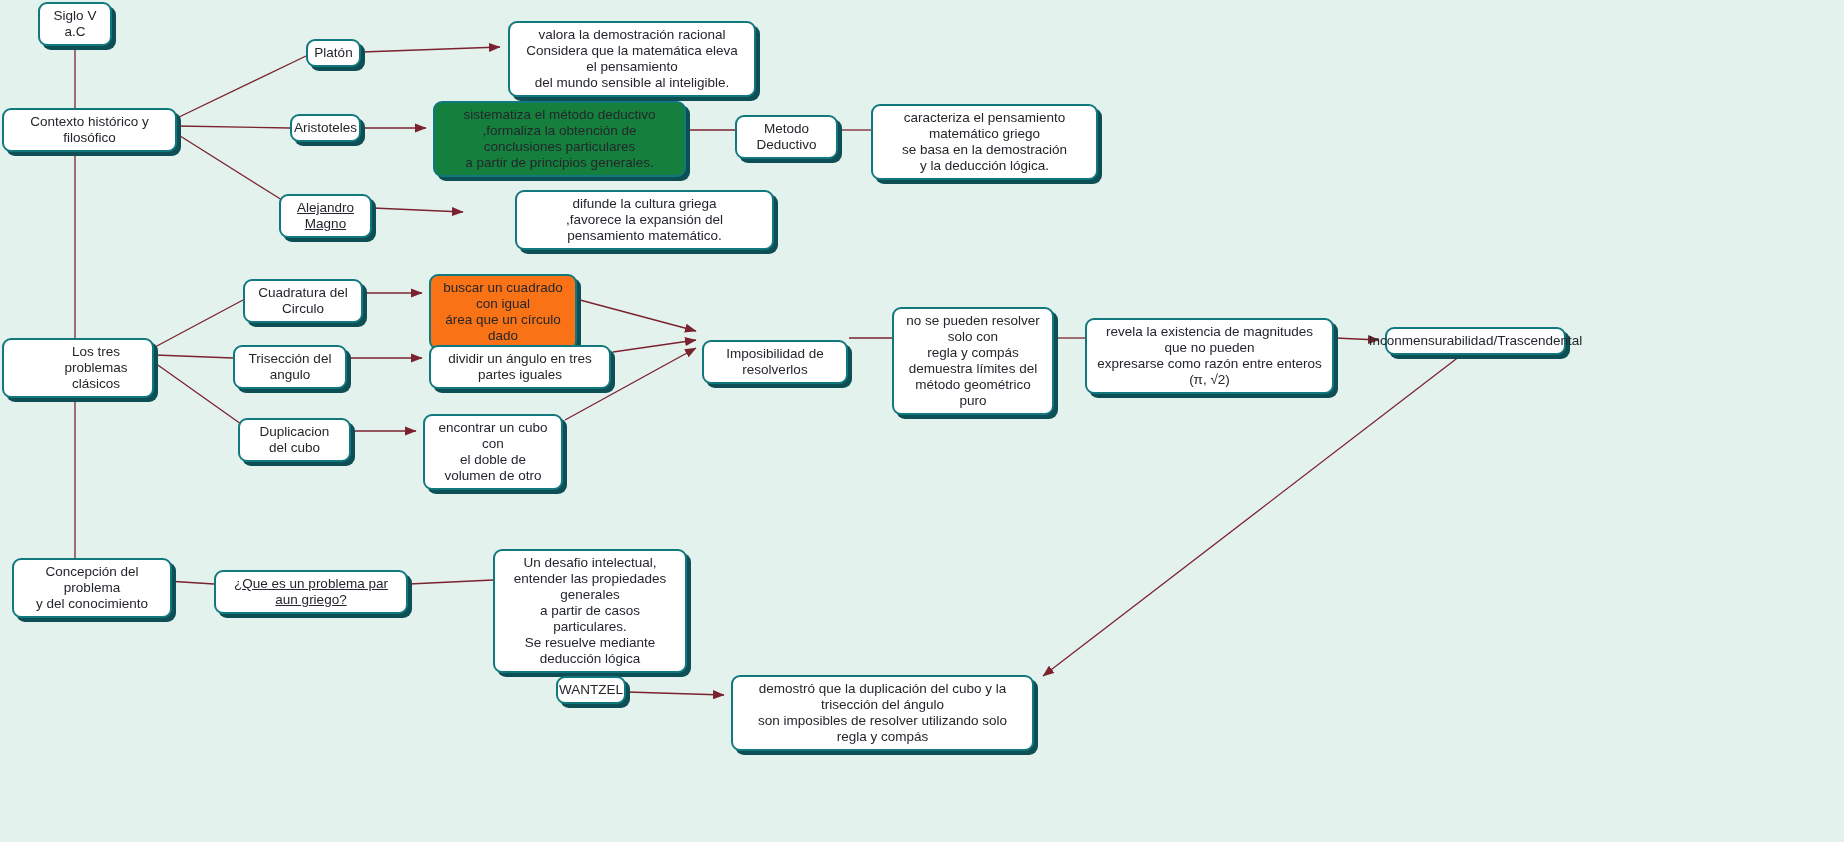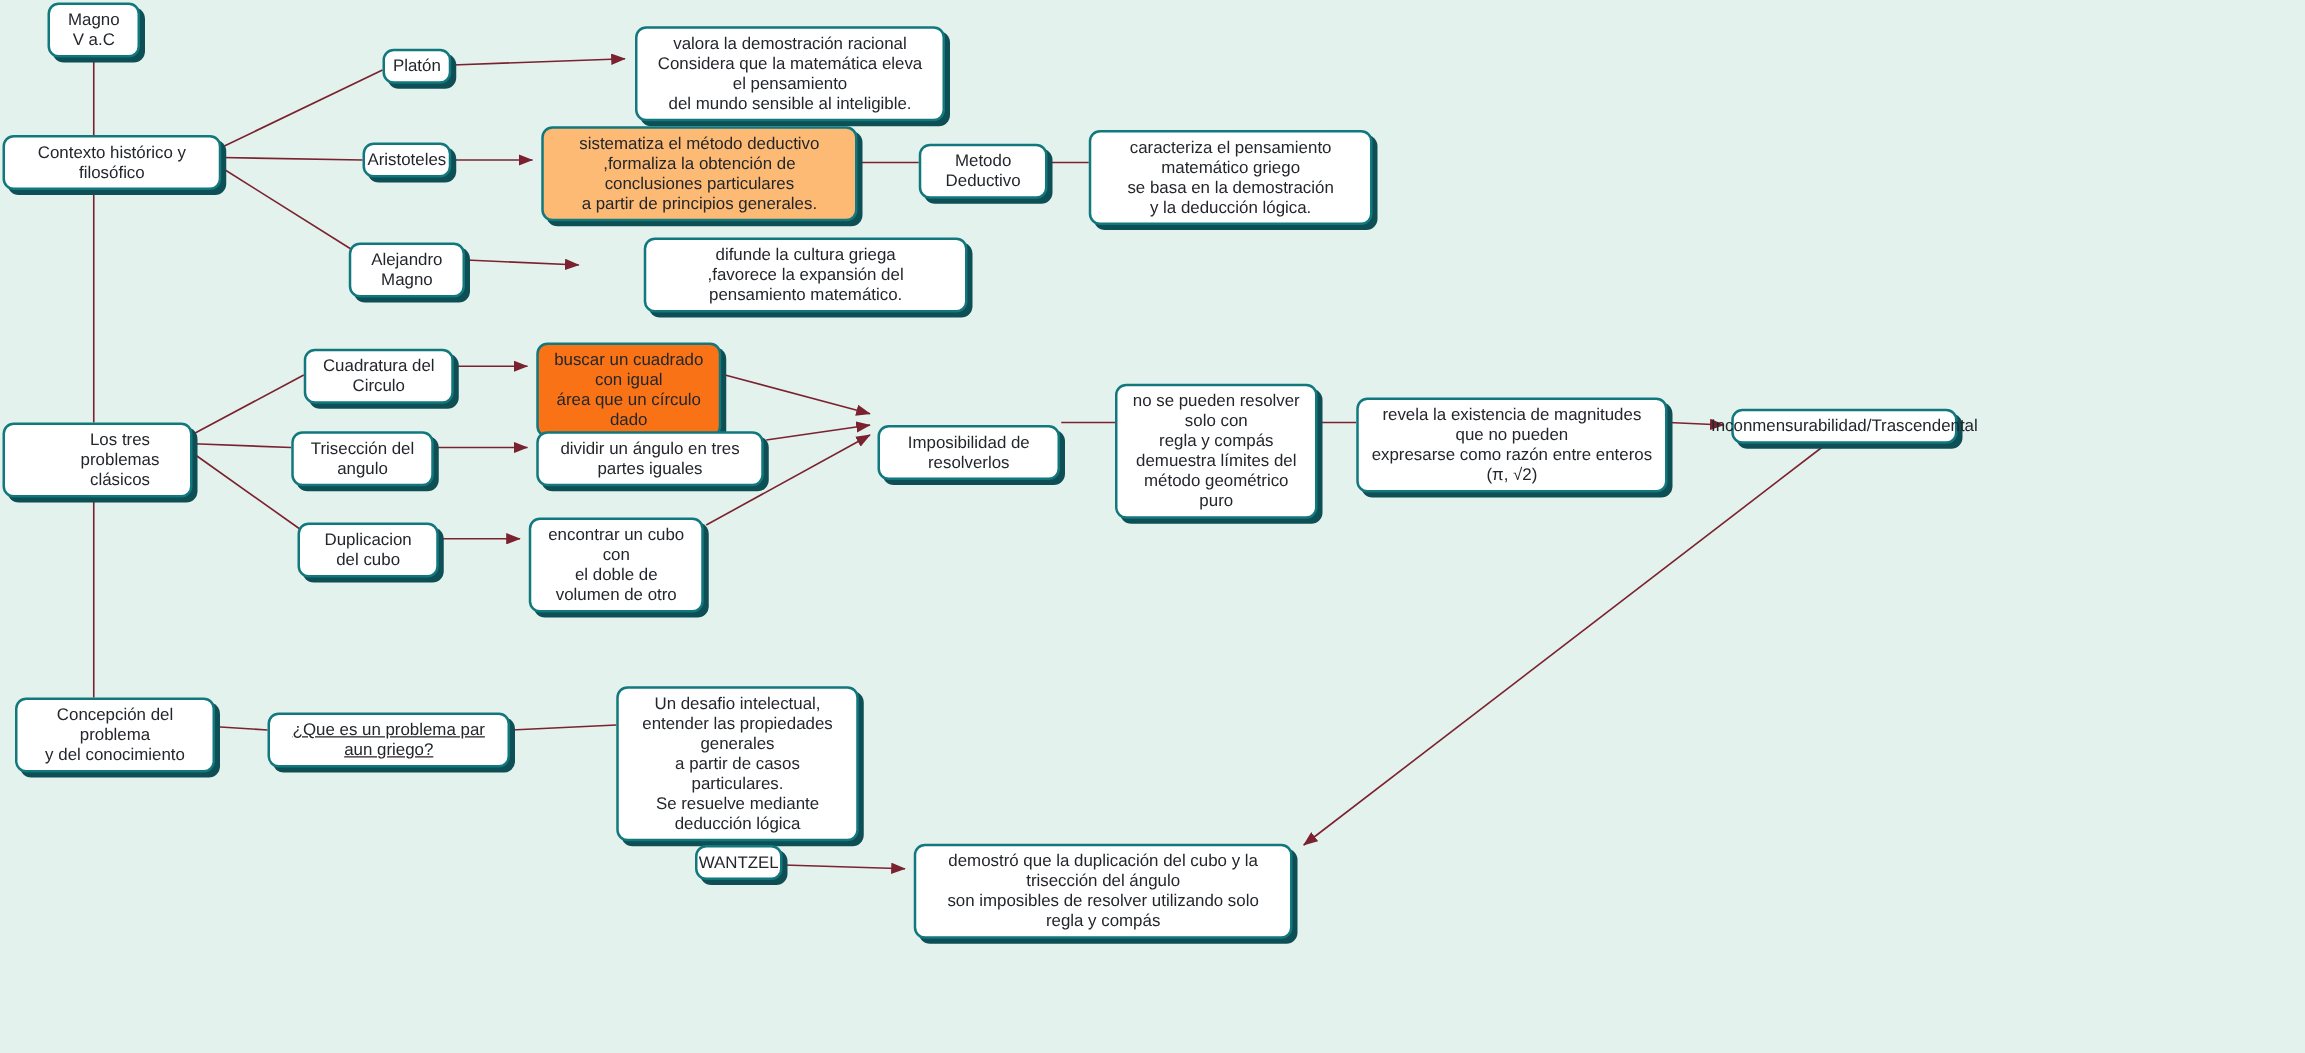--- a/index.html
+++ b/index.html
@@ -79,35 +79,35 @@
         <path d="M 1055,338 L 1085,338" stroke="#7a2230" stroke-width="1.3" fill="none"></path>
         <path d="M 1335,338 L 1379,340" stroke="#7a2230" stroke-width="1.3" fill="none" marker-end="url(#arrowhead)"></path>
         <path d="M 1460,356 L 1043,676" stroke="#7a2230" stroke-width="1.3" fill="none" marker-end="url(#arrowhead)"></path>
         <path d="M 151,580 L 214,584" stroke="#7a2230" stroke-width="1.3" fill="none"></path>
         <path d="M 409,584 L 493,580" stroke="#7a2230" stroke-width="1.3" fill="none"></path>
         <path d="M 590,615 L 590,670" stroke="#7a2230" stroke-width="1.3" fill="none" marker-end="url(#arrowhead)"></path>
         <path d="M 627,692 L 724,695" stroke="#7a2230" stroke-width="1.3" fill="none" marker-end="url(#arrowhead)"></path>
       </g>
   </svg>
   <div id="node-layer">
-      <div class="node" style="left: 38px; top: 2px; width: 74px; min-height: 26px; background: rgb(255, 255, 255); border-color: rgb(17, 120, 126); box-shadow: rgb(13, 79, 85) 4px 4px 0px 0px;"><span>Magno V a.C</span></div>
+      <div class="node" style="left: 38px; top: 2px; width: 74px; min-height: 26px; background: rgb(255, 255, 255); border-color: rgb(17, 120, 126); box-shadow: rgb(13, 79, 85) 4px 4px 0px 0px;"><span>Siglo V a.C</span></div>
       <div class="node" style="left: 2px; top: 108px; width: 175px; min-height: 32px; background: rgb(255, 255, 255); border-color: rgb(17, 120, 126); box-shadow: rgb(13, 79, 85) 4px 4px 0px 0px;"><span>Contexto histórico y filosófico</span></div>
       <div class="node" style="left: 306px; top: 39px; width: 55px; min-height: 27px; background: rgb(255, 255, 255); border-color: rgb(17, 120, 126); box-shadow: rgb(13, 79, 85) 4px 4px 0px 0px;"><span>Platón</span></div>
       <div class="node" style="left: 508px; top: 21px; width: 248px; min-height: 53px; background: rgb(255, 255, 255); border-color: rgb(17, 120, 126); box-shadow: rgb(13, 79, 85) 4px 4px 0px 0px;"><span>valora la demostración racional
 Considera que la matemática eleva el pensamiento
 del mundo sensible al inteligible.</span></div>
       <div class="node" style="left: 290px; top: 114px; width: 71px; min-height: 27px; background: rgb(255, 255, 255); border-color: rgb(17, 120, 126); box-shadow: rgb(13, 79, 85) 4px 4px 0px 0px;"><span>Aristoteles</span></div>
-      <div class="node" style="left: 433px; top: 101px; width: 253px; min-height: 53px; background: #fdba74; border-color: rgb(17, 120, 126); box-shadow: rgb(13, 79, 85) 4px 4px 0px 0px;"><span>sistematiza el método deductivo
+      <div class="node" style="left: 433px; top: 101px; width: 253px; min-height: 53px; background: #15803d; border-color: rgb(17, 120, 126); box-shadow: rgb(13, 79, 85) 4px 4px 0px 0px;"><span>sistematiza el método deductivo
 ,formaliza la obtención de conclusiones particulares
 a partir de principios generales.</span></div>
       <div class="node" style="left: 735px; top: 115px; width: 103px; min-height: 27px; background: rgb(255, 255, 255); border-color: rgb(17, 120, 126); box-shadow: rgb(13, 79, 85) 4px 4px 0px 0px;"><span>Metodo Deductivo</span></div>
       <div class="node" style="left: 871px; top: 104px; width: 227px; min-height: 52px; background: rgb(255, 255, 255); border-color: rgb(17, 120, 126); box-shadow: rgb(13, 79, 85) 4px 4px 0px 0px;"><span>caracteriza el pensamiento matemático griego
 se basa en la demostración
 y la deducción lógica.</span></div>
-      <div class="node" style="left: 279px; top: 194px; width: 93px; min-height: 27px; background: rgb(255, 255, 255); border-color: rgb(17, 120, 126); box-shadow: rgb(13, 79, 85) 4px 4px 0px 0px;"><span>Alejandro Magno</span></div>
+      <div class="node" style="left: 279px; top: 194px; width: 93px; min-height: 27px; background: rgb(255, 255, 255); border-color: rgb(17, 120, 126); box-shadow: rgb(13, 79, 85) 4px 4px 0px 0px; text-decoration: underline;"><span>Alejandro Magno</span></div>
       <div class="node" style="left: 470px; top: 190px; width: 259px; min-height: 41px; background: rgb(255, 255, 255); border-color: rgb(17, 120, 126); box-shadow: rgb(13, 79, 85) 4px 4px 0px 0px; margin-left: 45px;"><span>difunde la cultura griega
 ,favorece la expansión del pensamiento matemático.</span></div>
       <div class="node" style="left: 2px; top: 338px; width: 152px; min-height: 31px; background: rgb(255, 255, 255); border-color: rgb(17, 120, 126); box-shadow: rgb(13, 79, 85) 4px 4px 0px 0px; padding-left: 46px;"><span>Los tres problemas clásicos</span></div>
       <div class="node" style="left: 243px; top: 279px; width: 120px; min-height: 27px; background: rgb(255, 255, 255); border-color: rgb(17, 120, 126); box-shadow: rgb(13, 79, 85) 4px 4px 0px 0px;"><span>Cuadratura del Circulo</span></div>
       <div class="node" style="left: 429px; top: 274px; width: 148px; min-height: 39px; background: #f97316; border-color: rgb(17, 120, 126); box-shadow: rgb(13, 79, 85) 4px 4px 0px 0px;"><span>buscar un cuadrado con igual
 área que un círculo dado</span></div>
       <div class="node" style="left: 233px; top: 345px; width: 114px; min-height: 27px; background: rgb(255, 255, 255); border-color: rgb(17, 120, 126); box-shadow: rgb(13, 79, 85) 4px 4px 0px 0px;"><span>Trisección del angulo</span></div>
       <div class="node" style="left: 429px; top: 345px; width: 182px; min-height: 27px; background: rgb(255, 255, 255); border-color: rgb(17, 120, 126); box-shadow: rgb(13, 79, 85) 4px 4px 0px 0px;"><span>dividir un ángulo en tres partes iguales</span></div>
       <div class="node" style="left: 238px; top: 418px; width: 113px; min-height: 27px; background: rgb(255, 255, 255); border-color: rgb(17, 120, 126); box-shadow: rgb(13, 79, 85) 4px 4px 0px 0px;"><span>Duplicacion del cubo</span></div>
       <div class="node" style="left: 423px; top: 414px; width: 140px; min-height: 39px; background: rgb(255, 255, 255); border-color: rgb(17, 120, 126); box-shadow: rgb(13, 79, 85) 4px 4px 0px 0px;"><span>encontrar un cubo con

